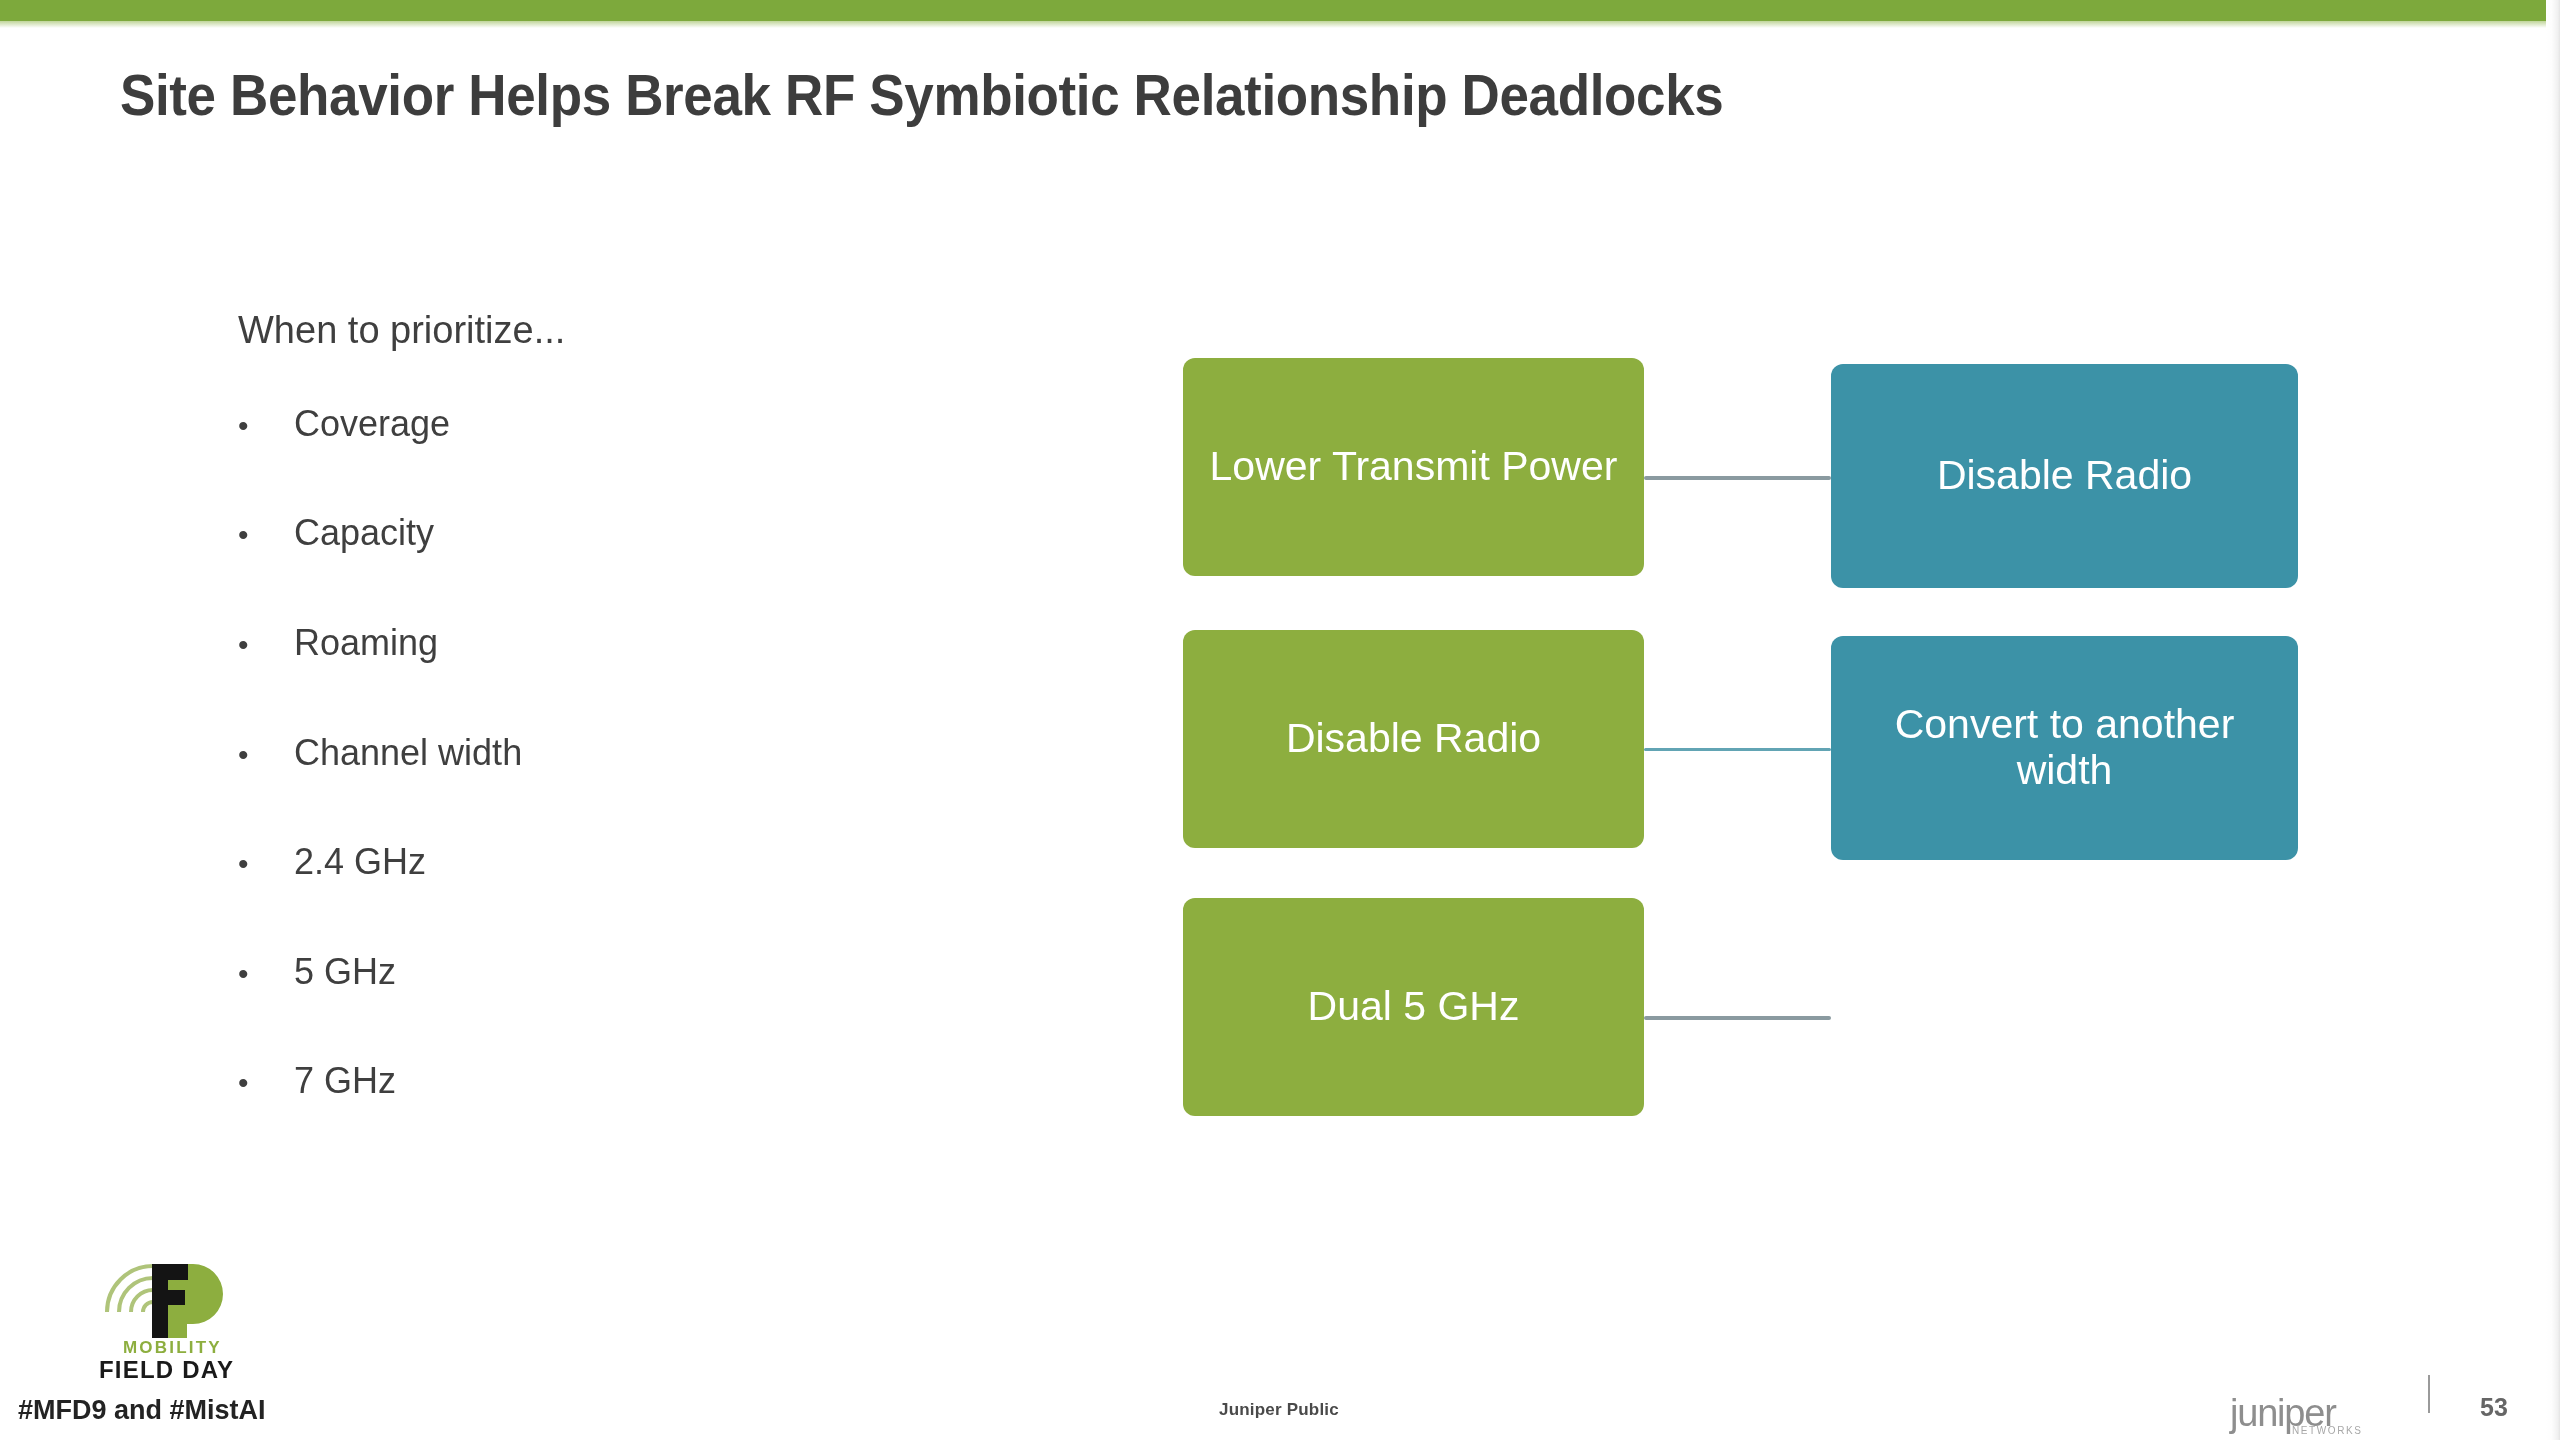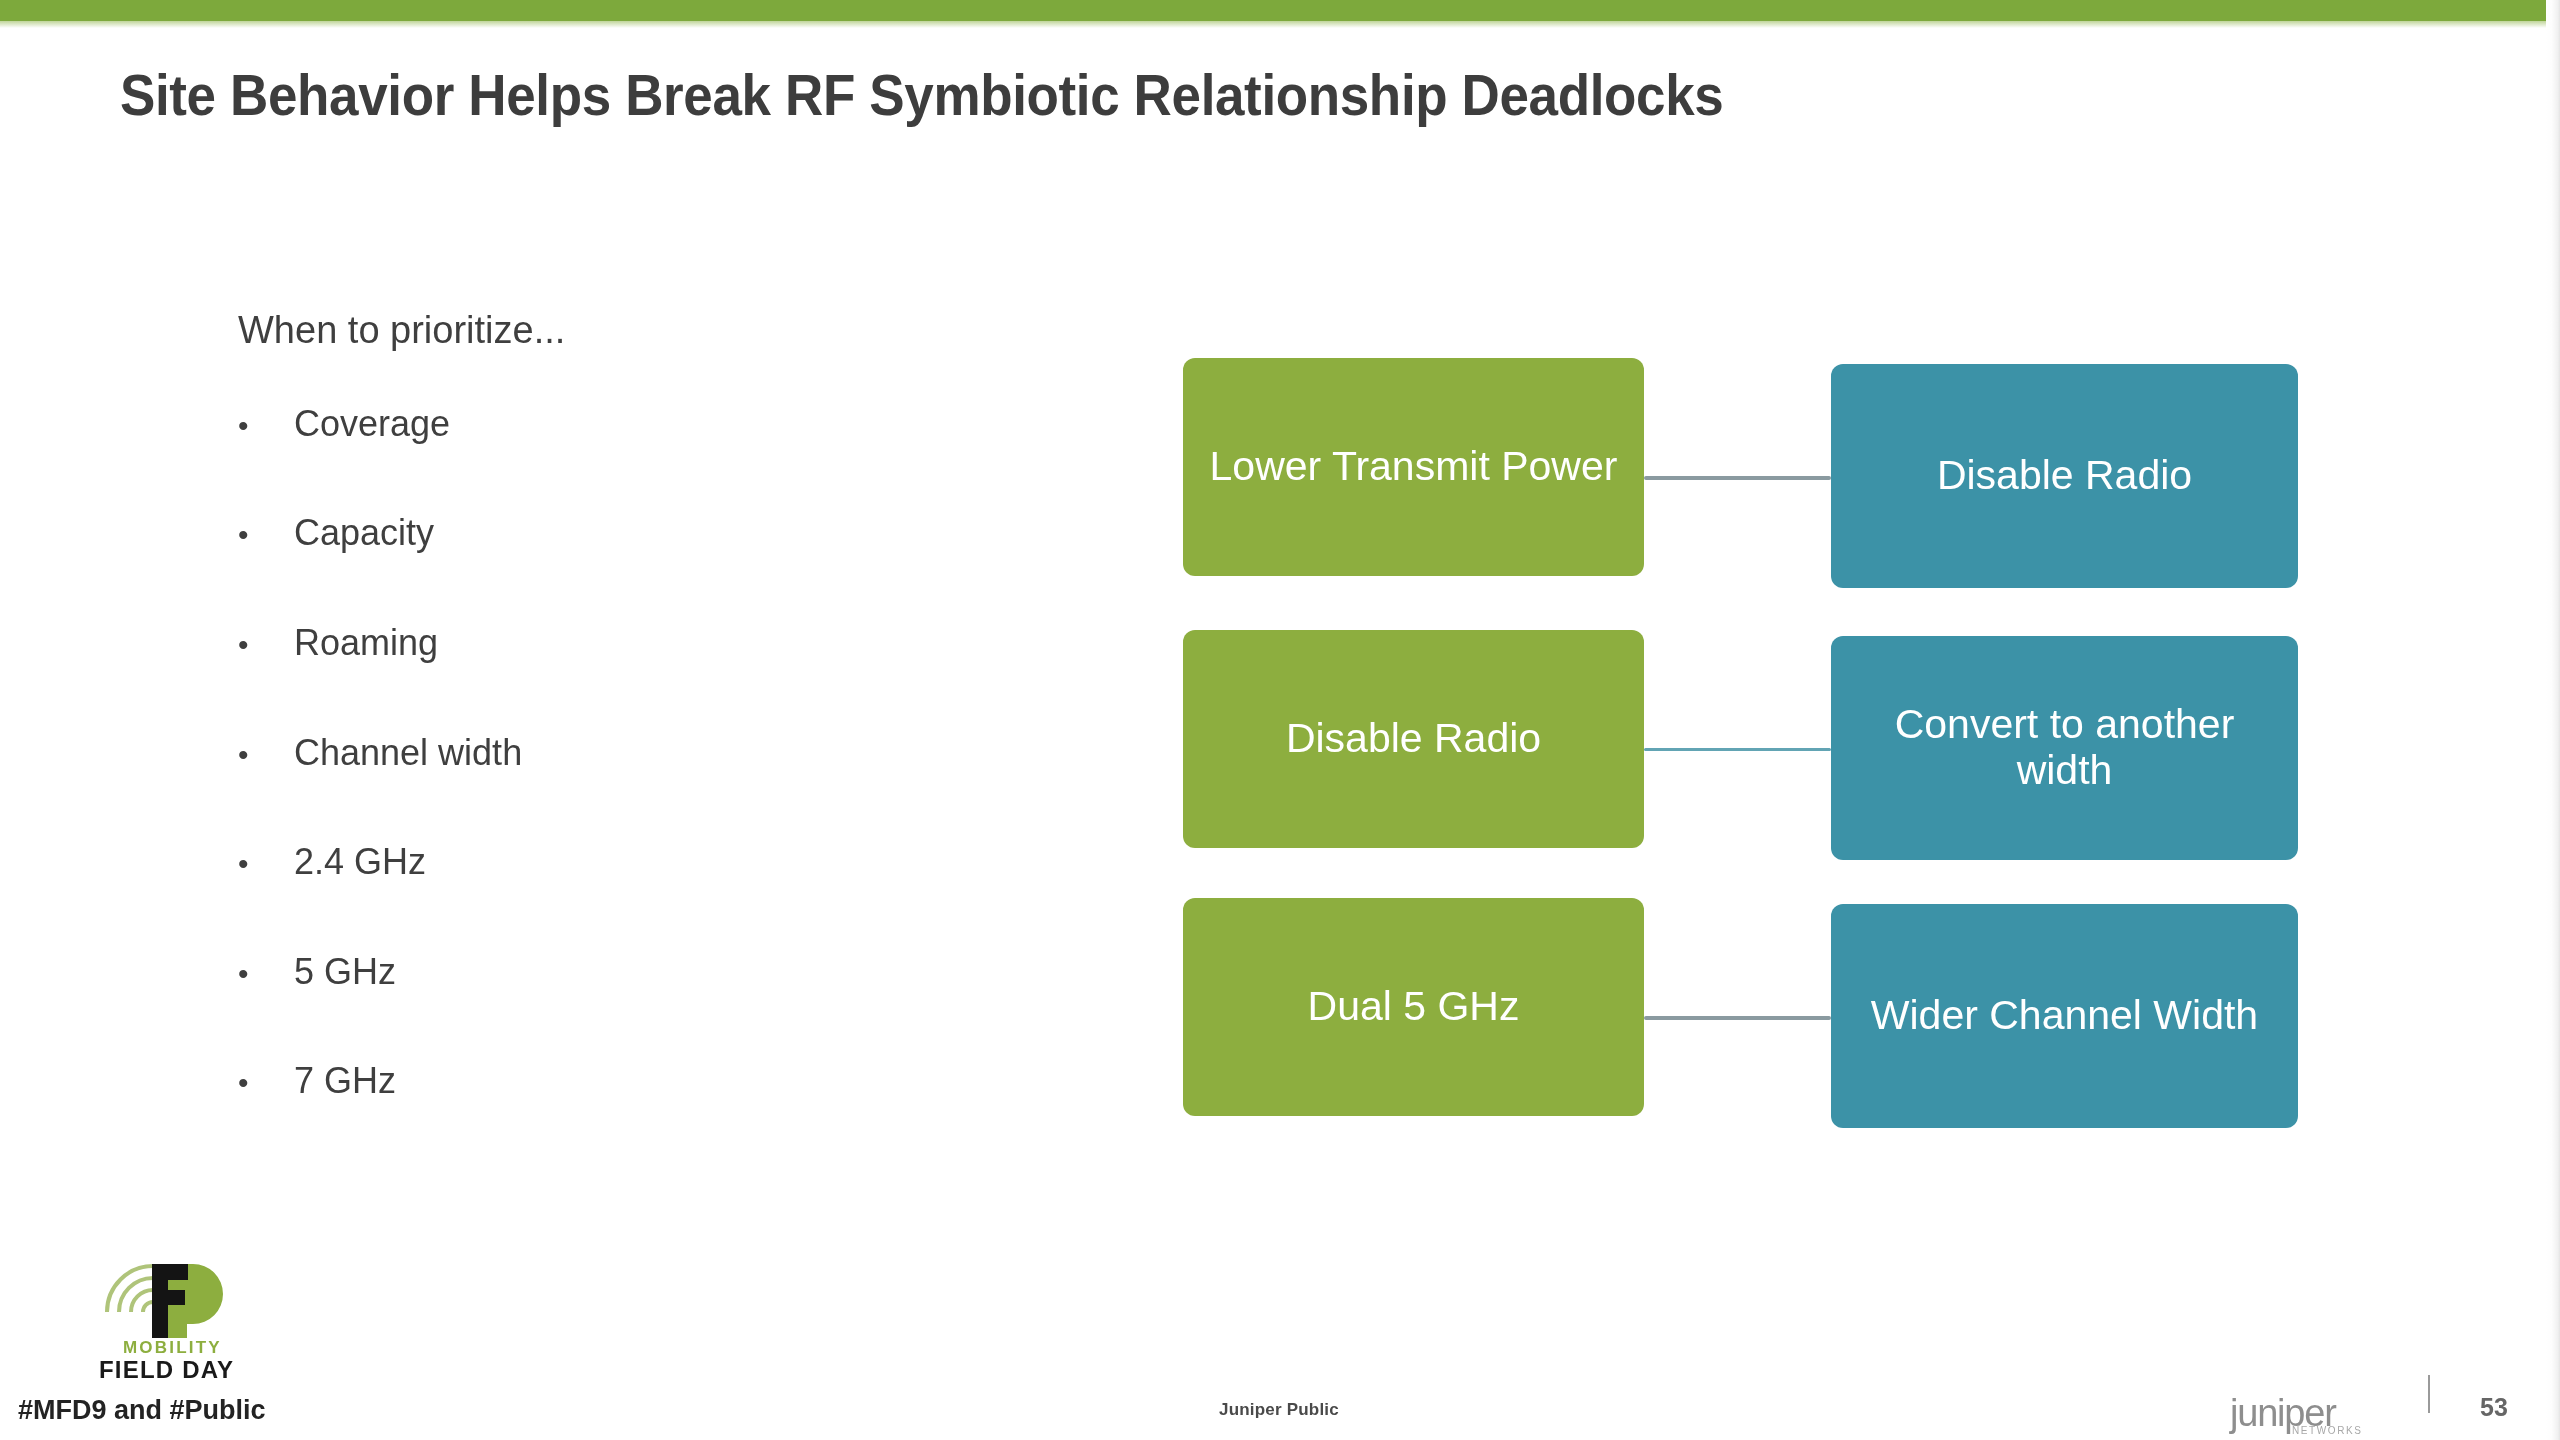--- a/index.html
+++ b/index.html
@@ -307,41 +307,40 @@
 
     <div class="diag-row row-1">
       <div class="node node-left">Disable Radio</div>
       <div class="connector"></div>
       <div class="node node-right">Convert to another width</div>
     </div>
 
     <div class="diag-row row-2">
       <div class="node node-left">Dual 5 GHz</div>
       <div class="connector"></div>
-      <div class="node node-right">Wider Channel Width</div>
     </div>
 
   </div>
 
   <div class="mfd-logo">
     <svg class="mfd-mark" viewBox="0 0 145 82">
       <g fill="none" stroke="#AFC47A" stroke-width="4">
         <path d="M58 6 A 46 46 0 0 0 12 52"></path>
         <path d="M58 18 A 34 34 0 0 0 24 52"></path>
         <path d="M58 30 A 22 22 0 0 0 36 52"></path>
         <path d="M58 42 A 10 10 0 0 0 48 52"></path>
       </g>
       <path d="M60 4 h38 a30 30 0 0 1 0 60 h-6 v14 h-32 z" fill="#8DAE3F"></path>
       <path d="M57 4 h36 v16 h-20 v10 h17 v15 h-17 v33 h-16 z" fill="#141414"></path>
     </svg>
     <div class="mfd-mobility">MOBILITY</div>
     <div class="mfd-fieldday">FIELD DAY</div>
   </div>
 
-  <div class="hashtags">#MFD9 and #Public</div>
+  <div class="hashtags">#MFD9 and #MistAI</div>
 
   <div class="juniper-public">Juniper Public</div>
 
   <div class="juniper-logo">
     <div class="jun-word">juniper</div>
     <div class="jun-sub">NETWORKS</div>
   </div>
 
   <div class="footer-sep"></div>
   <div class="slide-no">53</div>

